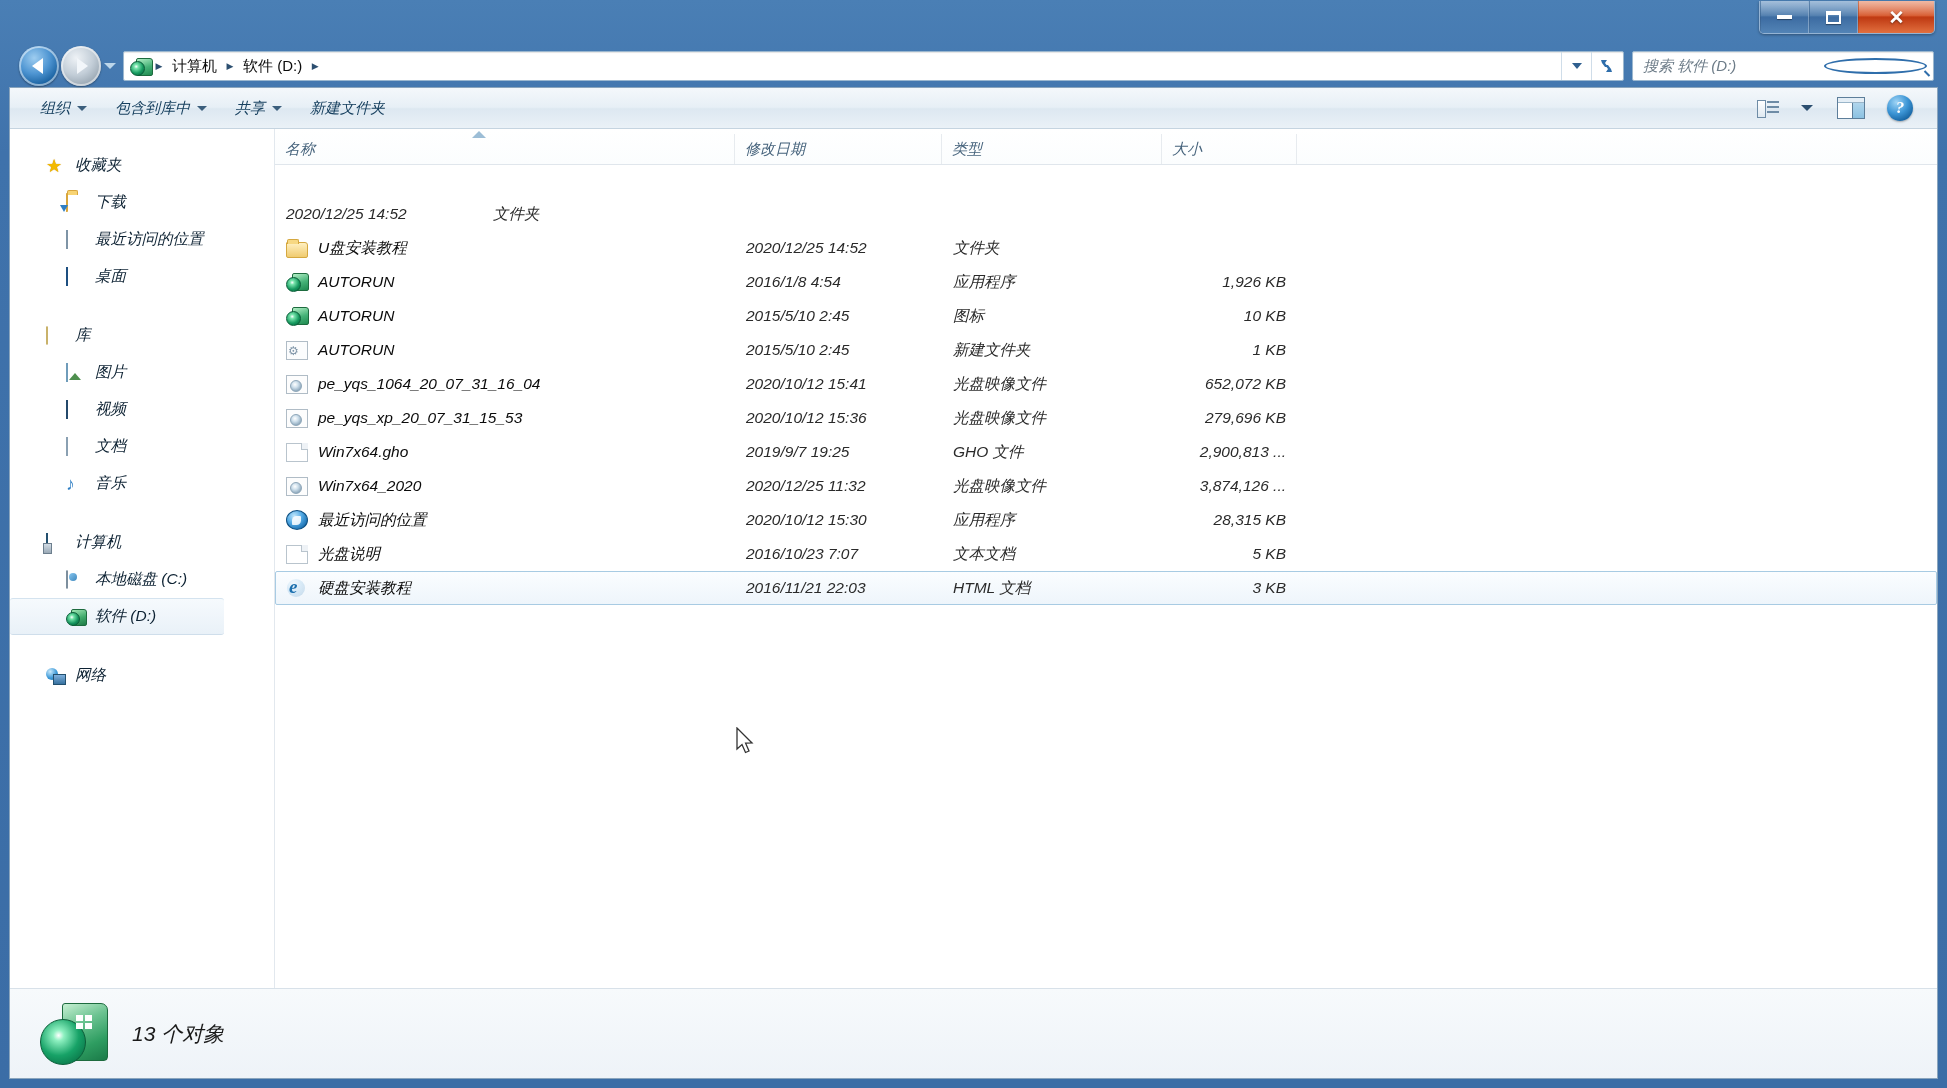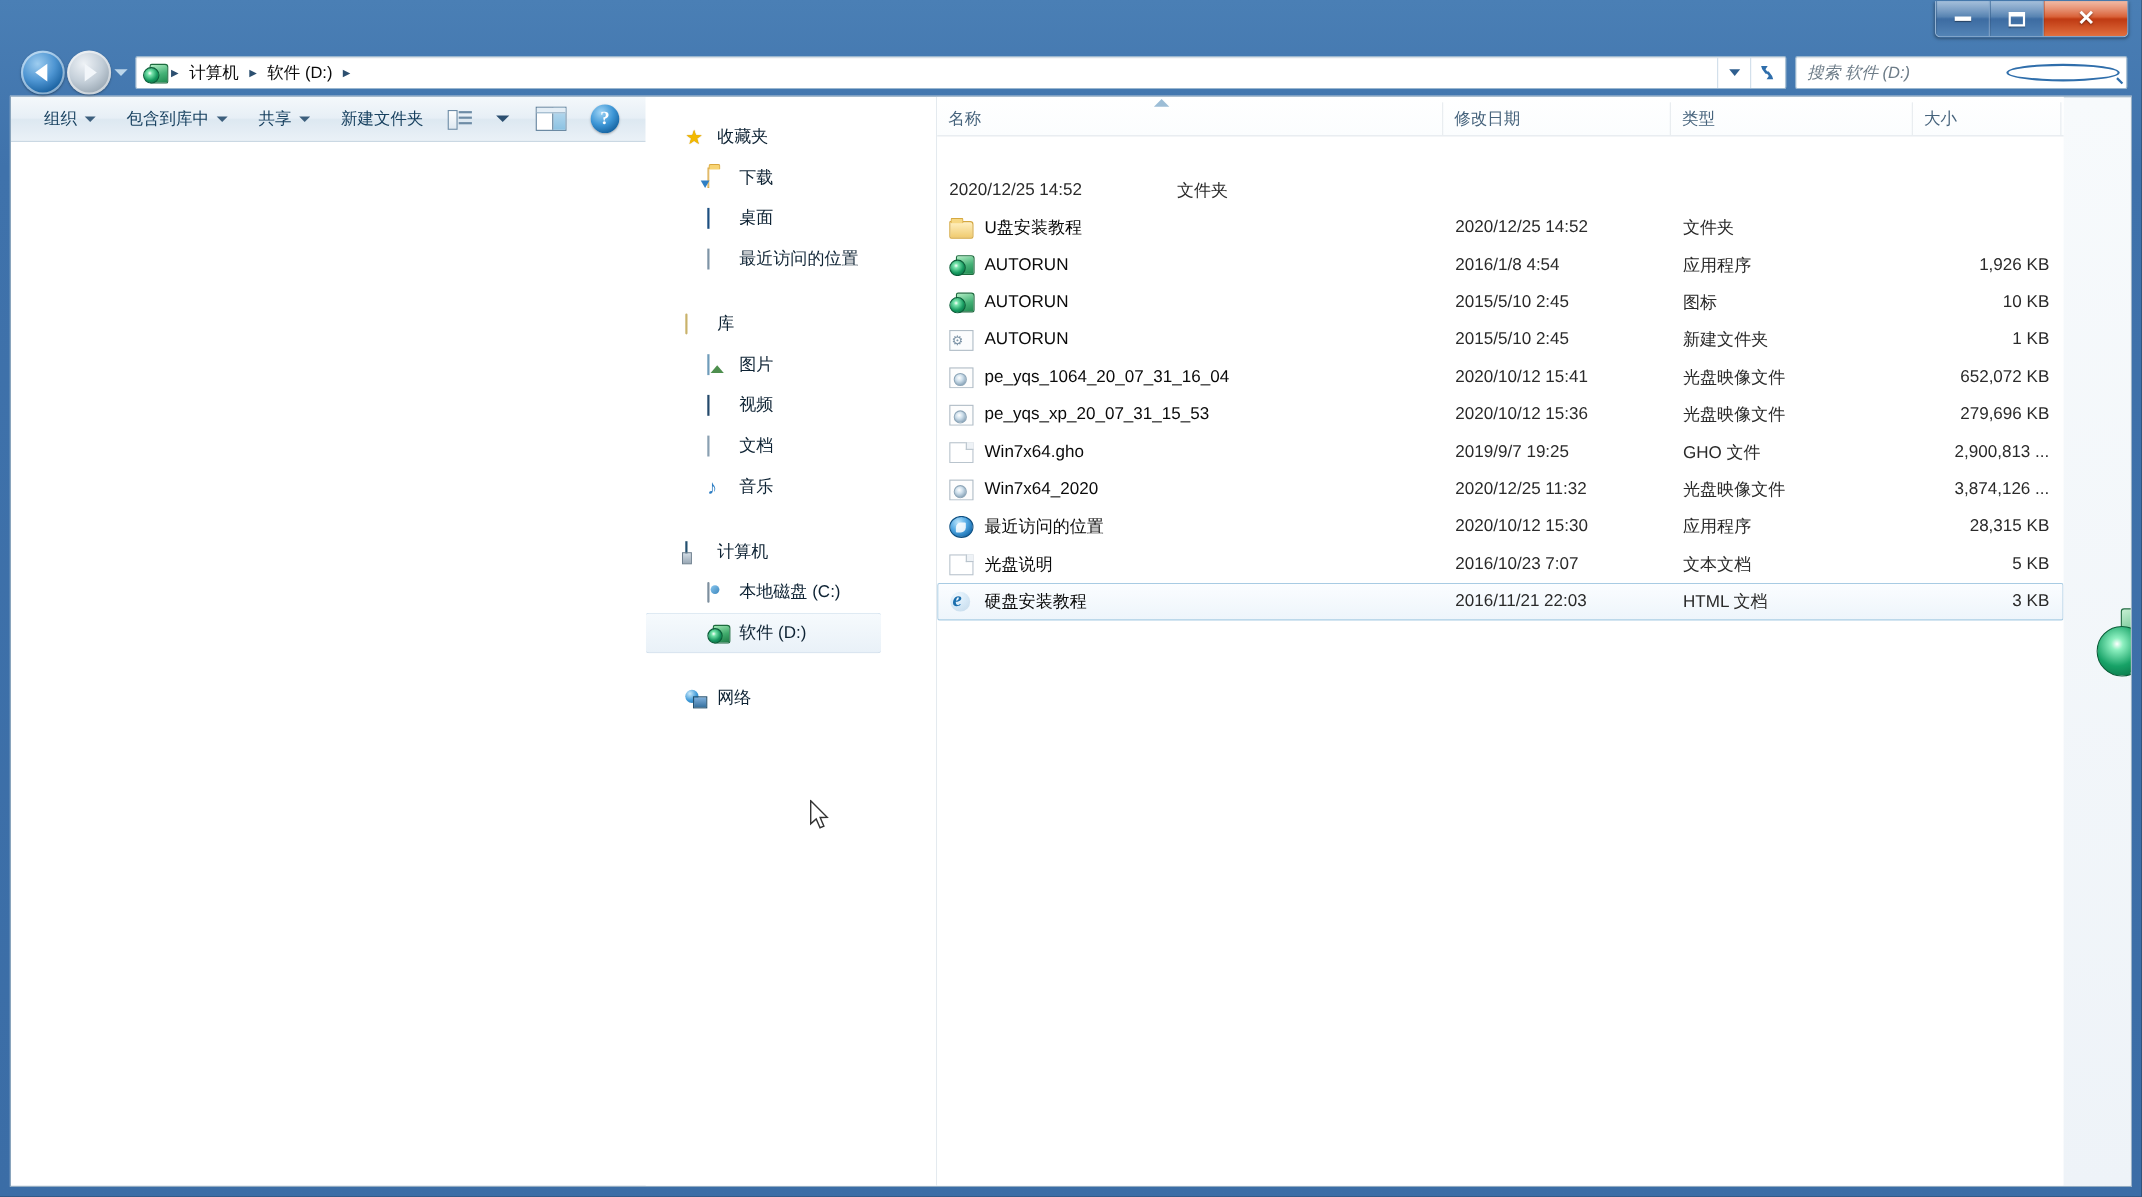--- a/index.html
+++ b/index.html
@@ -107,21 +107,21 @@
     box-shadow: inset 0 1px 1px rgba(0,0,0,.10);
   }
   .searchbox span {
     flex:1 1 auto; font-size:15px; color:#6d7c88; font-style: italic;
   }
   .mag { width:16px;height:16px;border:2px solid #2f6eab;border-radius:50%; position:relative; flex:0 0 auto;}
   .mag::after{content:''; position:absolute; width:2px;height:7px;background:#2f6eab; right:-3px; bottom:-5px; transform:rotate(-45deg);}
   
   .client {
     flex: 1 1 auto; background:#fff; border:1px solid #8aa5bd;
-    display:flex; overflow:hidden;
+    display:flex; flex-direction:column; overflow:hidden;font-style:italic;
   }
   .toolbar {
     height: 41px; flex:0 0 41px;
     background: linear-gradient(180deg,#f4f8fb 0%, #e7eff6 48%, #dde8f1 52%, #eaf1f7 100%);
     border-bottom: 1px solid #c5d4e0;
     display:flex; align-items:center; padding: 0 6px 0 16px;
   }
   .tbitem {
     display:flex; align-items:center; gap:7px;
     font-size:15px; color:#17405f; padding: 5px 14px; border-radius:3px;
@@ -407,26 +407,26 @@
         <div class="navgroup">
           <div class="navitem root">
             <span class="ni-icon ic-star">★</span>
             <span>收藏夹</span>
           </div>
           <div class="navitem child">
             <span class="ni-icon"><span class="ic-folder ic-dl"></span></span>
             <span>下载</span>
           </div>
           <div class="navitem child">
+            <span class="ni-icon"><span class="ic-recent"></span></span>
+            <span>最近访问的位置</span>
+          </div>
+          <div class="navitem child">
             <span class="ni-icon"><span class="ic-desktop"></span></span>
             <span>桌面</span>
-          </div>
-          <div class="navitem child">
-            <span class="ni-icon"><span class="ic-recent"></span></span>
-            <span>最近访问的位置</span>
           </div>
         </div>
 
         <div class="navgroup">
           <div class="navitem root">
             <span class="ni-icon"><span class="ic-lib"></span></span>
             <span>库</span>
           </div>
           <div class="navitem child">
             <span class="ni-icon"><span class="ic-pic"></span></span>

